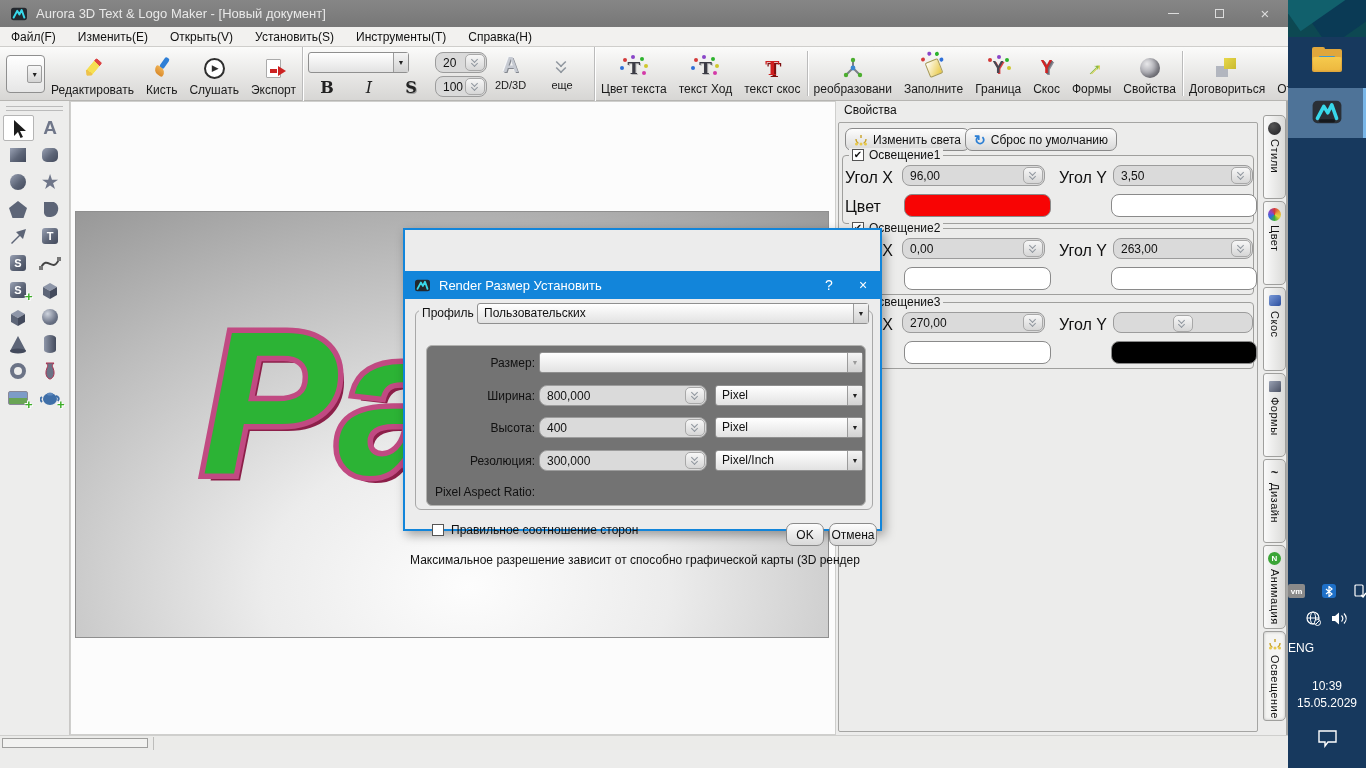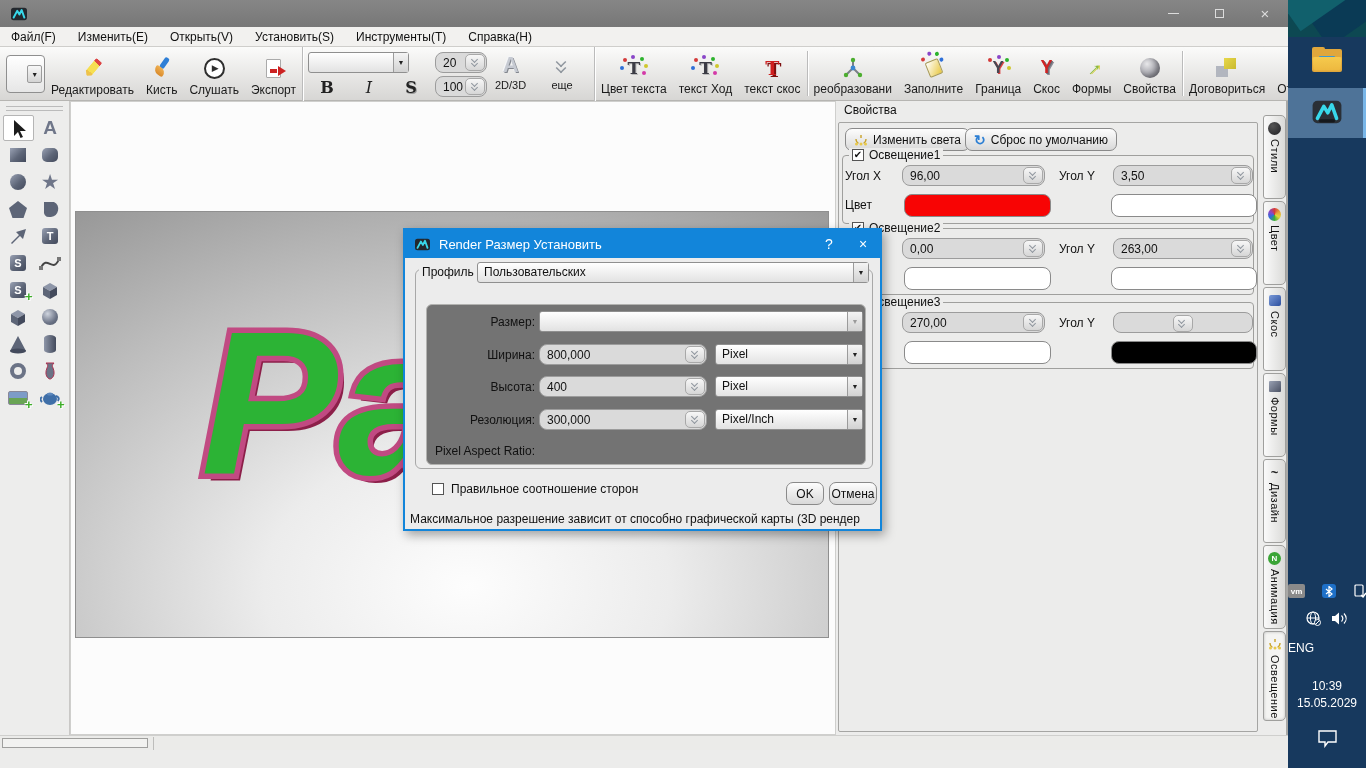--- a/index.html
+++ b/index.html
@@ -106,21 +106,21 @@
   .props-title{position:absolute;left:8px;top:2px;font-size:12px;color:#111;}
   .props-box{position:absolute;left:2px;top:21px;width:420px;height:610px;border:1px solid #a5a5a3;border-radius:2px;background:#ececeb;}
   .btn{display:inline-flex;align-items:center;gap:5px;background:linear-gradient(#fdfdfd,#d9d9d9);border:1px solid #8a8a8a;border-radius:7px;font-size:12px;color:#111;padding:0 8px;height:23px;}
   .pbtn1{position:absolute;left:6px;top:5px;}
   .pbtn2{position:absolute;left:126px;top:5px;}
   .i-refresh{color:#2c7fd4;font-size:14px;font-weight:700;line-height:1;}
   .grp{position:absolute;left:3px;width:412px;height:67px;border:1px solid #9f9f9d;border-radius:4px;}
   .g1{top:32px;height:69px;} .g2{top:105px;} .g3{top:179px;}
   .legend{position:absolute;top:-8px;left:6px;background:#ececeb;padding:0 3px;display:flex;gap:5px;font-size:12px;align-items:center;color:#111;}
   .cb{width:12px;height:12px;background:#fff;border:1px solid #555;display:inline-flex;align-items:center;justify-content:center;font-size:10px;line-height:1;color:#111;}
-  .glab{position:absolute;font-size:12px;color:#111;}
+  .glab{position:absolute;font-size:16px;color:#111;}
   .gspin{position:absolute;top:9px;width:143px;}
   .swatch{position:absolute;top:38px;height:23px;border:1px solid #8a8a8a;border-radius:8px;}
 
   
   .tabstrip{position:absolute;left:1262px;top:0;width:26px;height:634px;background:#ececeb;border-right:2px solid #a9a9a7;}
   .vtab{position:absolute;left:1px;width:23px;height:84px;background:linear-gradient(90deg,#fafafa,#dadad8);border:1px solid #9f9f9d;border-radius:3px 5px 5px 3px;display:flex;flex-direction:column;align-items:center;padding-top:5px;gap:4px;}
   .vtab.sel{background:#f4f4f2;box-shadow:inset 0 0 3px #bbb;}
   .vtab .vlabel{writing-mode:vertical-rl;font-size:11px;color:#111;letter-spacing:.5px;}
   .tico{width:14px;height:14px;flex:0 0 auto;display:flex;align-items:center;justify-content:center;}
   .tic-styles{width:13px;height:13px;border-radius:50%;background:radial-gradient(circle at 35% 30%,#555,#1e1e22);}
@@ -132,21 +132,21 @@
   .tic-light svg{display:block;}
 
   
   .status1{position:absolute;left:0;top:735px;width:1288px;height:15px;background:#ebebe9;border-top:1px solid #cfcfcd;}
   .status1 .cell{position:absolute;left:2px;top:2px;width:146px;height:10px;border:1px solid #9f9f9d;background:#f2f2f0;}
   .status1 .sdiv{position:absolute;left:153px;top:1px;height:13px;border-left:1px solid #bdbdbb;}
   .status2{position:absolute;left:0;top:750px;width:1288px;height:18px;background:#ebebE4;border-top:1px solid #b9b977;border-bottom:1px solid #b9b977;display:flex;align-items:center;padding-left:8px;font-size:12px;color:#111;}
 
   
   .dialog{position:absolute;left:403px;top:228px;width:479px;height:303px;border:2px solid #1285da;background:#ececec;box-shadow:3px 4px 10px rgba(0,0,0,.35);z-index:50;}
-  .dlg-title{height:28px;background:#1285da;display:flex;align-items:center;color:#fff;font-size:13px;}
+  .dlg-title{height:28px;background:#1285da;display:flex;align-items:center;color:#fff;font-size:13px;margin-top:41px;}
   .dlg-title .appico{margin:0 8px 0 9px;width:17px;height:15px;}
   .dlg-help,.dlg-close{width:34px;height:28px;display:flex;align-items:center;justify-content:center;color:#fff;font-size:14px;}
   .dlg-body{position:relative;height:271px;font-size:12px;color:#111;}
   .dlg-frame{position:absolute;left:10px;top:11px;width:458px;height:200px;border:1px solid #a8a8a8;border-radius:6px;}
   .dlg-prof-lab{position:absolute;left:14px;top:7px;background:#ececec;padding:0 3px;z-index:2;}
   .dlg-prof-combo{position:absolute;left:72px;top:4px;width:392px;z-index:2;}
   .dlg-inner{position:absolute;left:21px;top:46px;width:440px;height:161px;background:#737373;border:1px solid #b2b2b0;border-radius:6px;}
   .drow{position:absolute;left:0;width:100%;height:22px;}
   .drow .dlab{position:absolute;left:0;top:4px;width:108px;text-align:right;}
   .dspin{position:absolute;left:112px;top:0;width:168px;}
@@ -183,20 +183,21 @@
 <body>
 
 <div class="screen">
   <div class="app">
 
     <div class="titlebar">
       <svg class="appico" viewBox="0 0 20 18">
           <rect x="1" y="2" width="18" height="14" rx="3" fill="#23282e"></rect>
           <path d="M4 13 L8 5.5 L10.5 9.5 L13 4.5 L16 13" fill="none" stroke="#38d8ea" stroke-width="2.2" stroke-linecap="round" stroke-linejoin="round"></path>
         </svg>
+      <span>Aurora 3D Text &amp; Logo Maker - [Новый документ]</span>
       <span class="tb-spacer"></span>
       <span class="wc wc-min">
           <i></i>
         </span>
       <span class="wc wc-max">
           <i></i>
         </span>
       <span class="wc wc-close">
           <span>×</span>
         </span>

